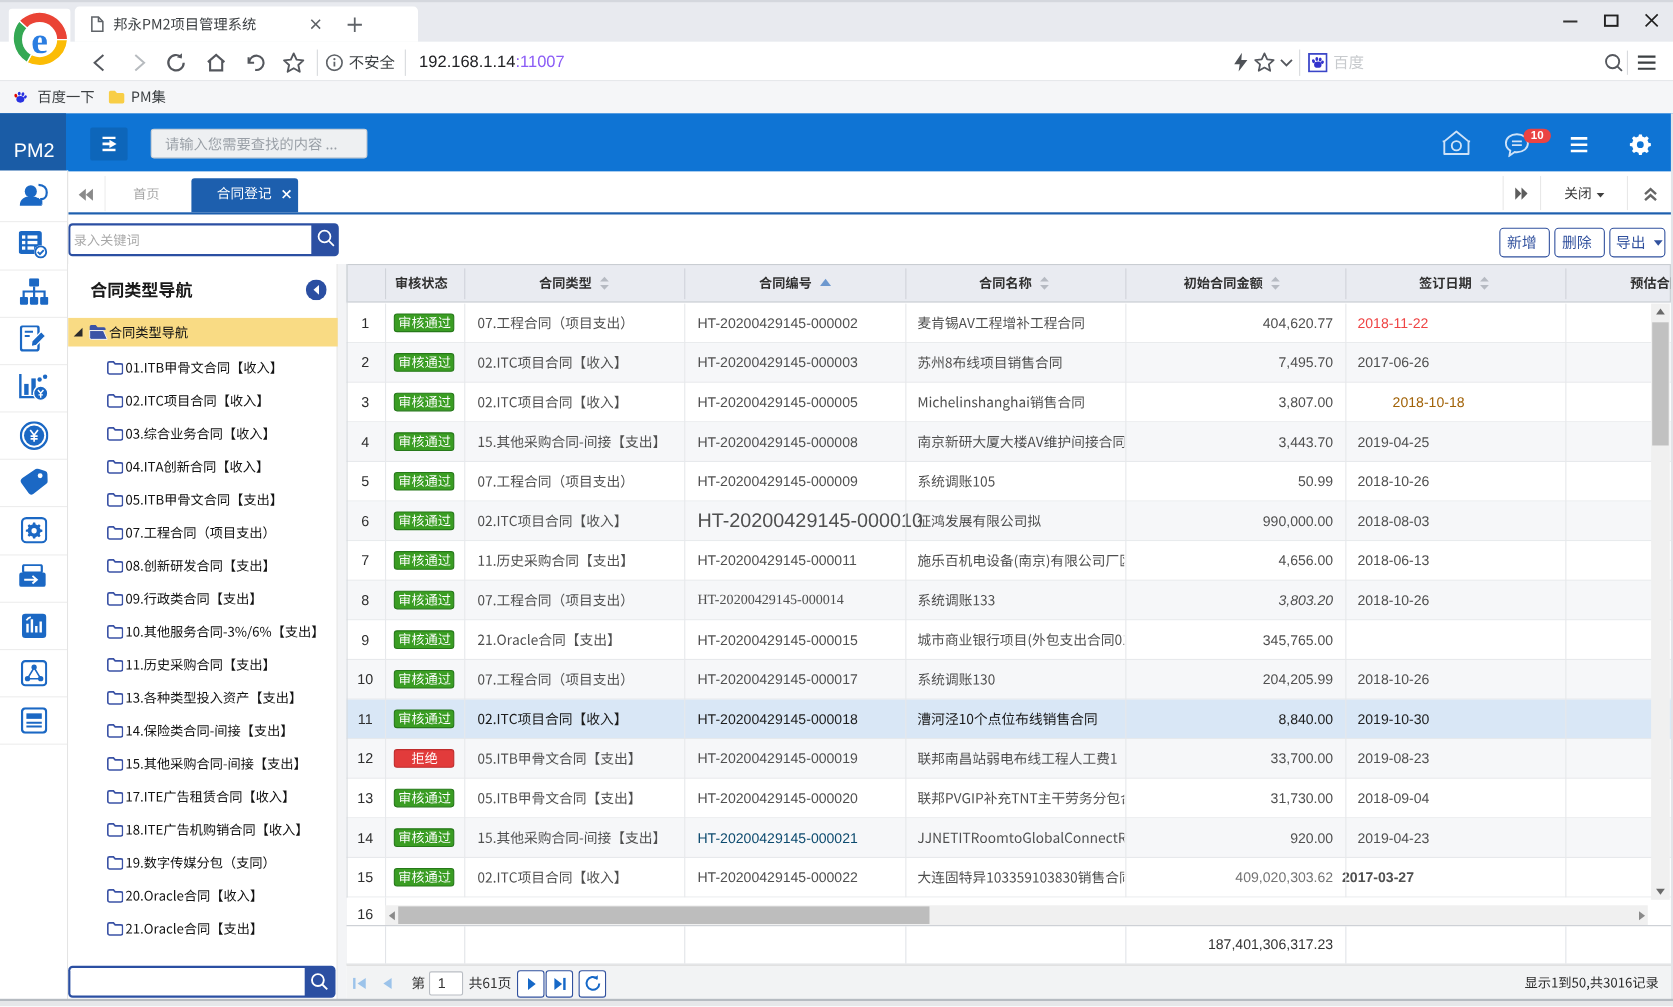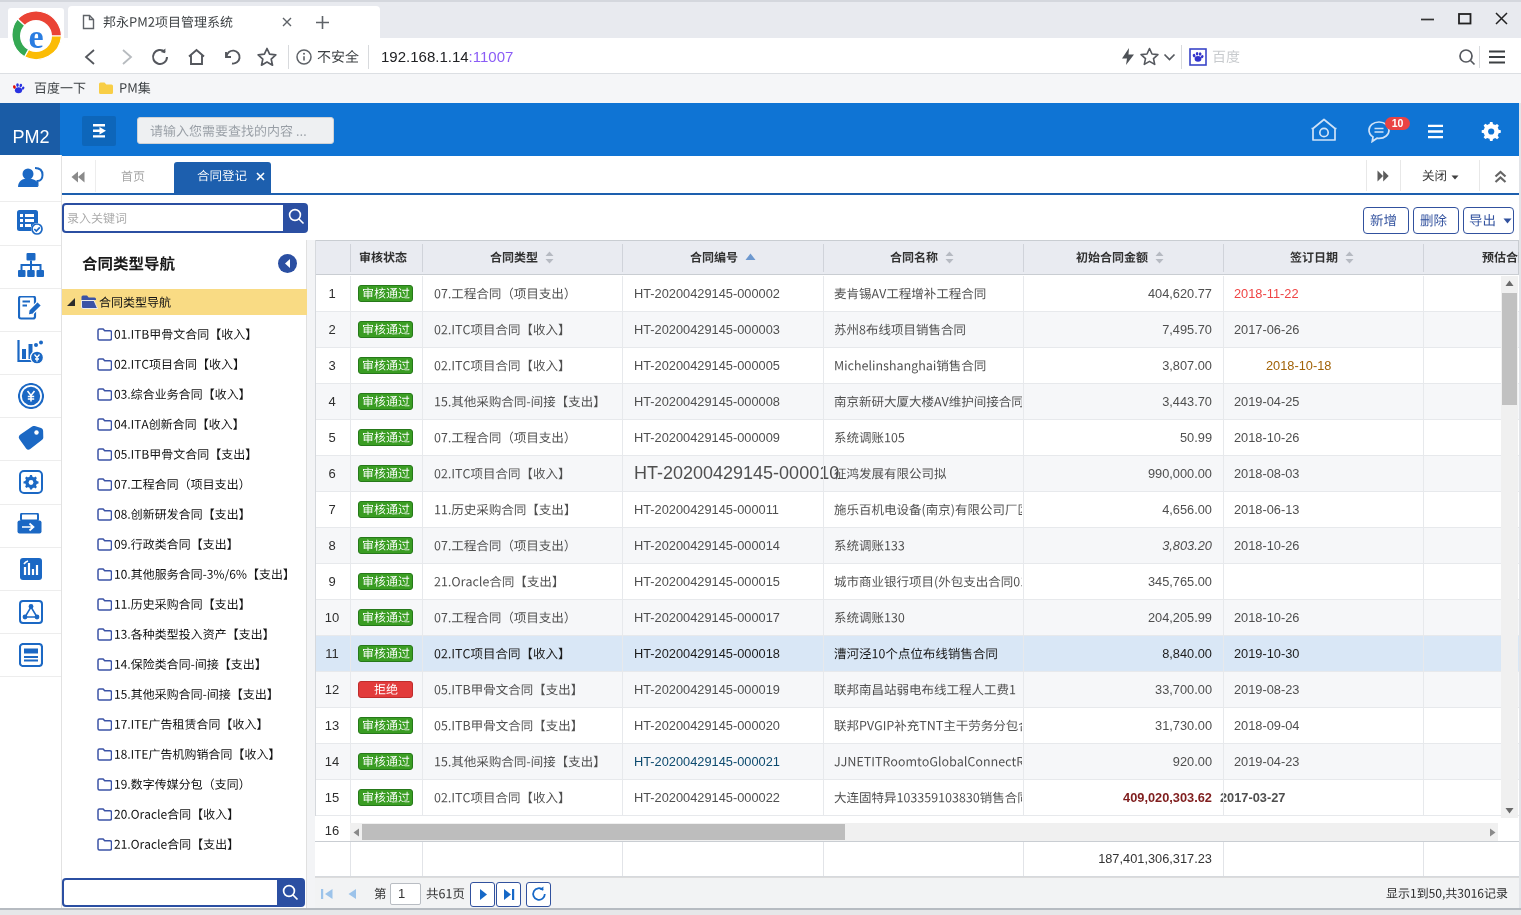--- a/index.html
+++ b/index.html
@@ -1496,21 +1496,21 @@
       <use href="#g34" x="3388"></use>
       <use href="#g35" x="4388"></use>
       <use href="#g82" x="5388"></use>
       <use href="#g5" x="6388"></use>
       <use href="#g6" x="7388"></use>
       <use href="#g78" x="8388"></use>
       <use href="#g48" x="9388"></use>
       <use href="#g83" x="10388"></use>
     </g>
   </svg>
-<div class="lat" style="left:634px;top:536.4px;font-size:12.8px;line-height:19.200000000000003px;color:#4f4f4f;font-weight:400;">HT-20200429145-000014</div>
+<div class="lat" style="left:634px;top:536.4px;font-size:12.8px;line-height:19.200000000000003px;color:#4f4f4f;font-weight:400;font-family:Liberation Serif, serif;">HT-20200429145-000014</div>
 <div class="a" style="left:833.5px;top:534px;width:188px;height:24px;overflow:hidden">
     <svg class="t " style="left:0.0px;top:3.2px" width="72" height="18">
       <g fill="#4f4f4f" transform="translate(0,13.25) scale(0.012500,-0.012500)">
         <use href="#g9" x="0"></use>
         <use href="#g10" x="1000"></use>
         <use href="#g173" x="2000"></use>
         <use href="#g174" x="3000"></use>
         <use href="#g59" x="4000"></use>
         <use href="#g70" x="4555"></use>
         <use href="#g70" x="5110"></use>
@@ -1899,21 +1899,21 @@
         <use href="#g84" x="9995"></use>
         <use href="#g70" x="10550"></use>
         <use href="#g58" x="11105"></use>
         <use href="#g116" x="11660"></use>
         <use href="#g160" x="12660"></use>
         <use href="#g34" x="13660"></use>
         <use href="#g35" x="14660"></use>
       </g>
     </svg>
   </div>
-<div class="lat" style="left:1212px;top:788.4px;font-size:12.8px;line-height:19.200000000000003px;color:#7f1d1d;font-weight:700;transform:translateX(-100%);">409,020,303.62</div>
+<div class="lat" style="left:1212px;top:788.4px;font-size:12.8px;line-height:19.200000000000003px;color:#737373;font-weight:400;transform:translateX(-100%);">409,020,303.62</div>
 <div class="lat" style="left:1220px;top:788.4px;font-size:12.8px;line-height:19.200000000000003px;color:#4f4f4f;font-weight:700;">2017-03-27</div>
 <div class="a" style="left:315px;top:240px;width:1px;height:637px;background:#d6d9dd"></div>
 <div class="a" style="left:349.5px;top:276px;width:1px;height:540px;background:#e7e9ec"></div>
 <div class="a" style="left:421.5px;top:276px;width:1px;height:540px;background:#e7e9ec"></div>
 <div class="a" style="left:621.5px;top:276px;width:1px;height:540px;background:#e7e9ec"></div>
 <div class="a" style="left:822.5px;top:276px;width:1px;height:540px;background:#e7e9ec"></div>
 <div class="a" style="left:1022.5px;top:276px;width:1px;height:540px;background:#e7e9ec"></div>
 <div class="a" style="left:1222.5px;top:276px;width:1px;height:540px;background:#e7e9ec"></div>
 <div class="a" style="left:1422.5px;top:276px;width:1px;height:540px;background:#e7e9ec"></div>
 <div class="a" style="left:315px;top:816px;width:1204px;height:25px;background:#fff"></div>

